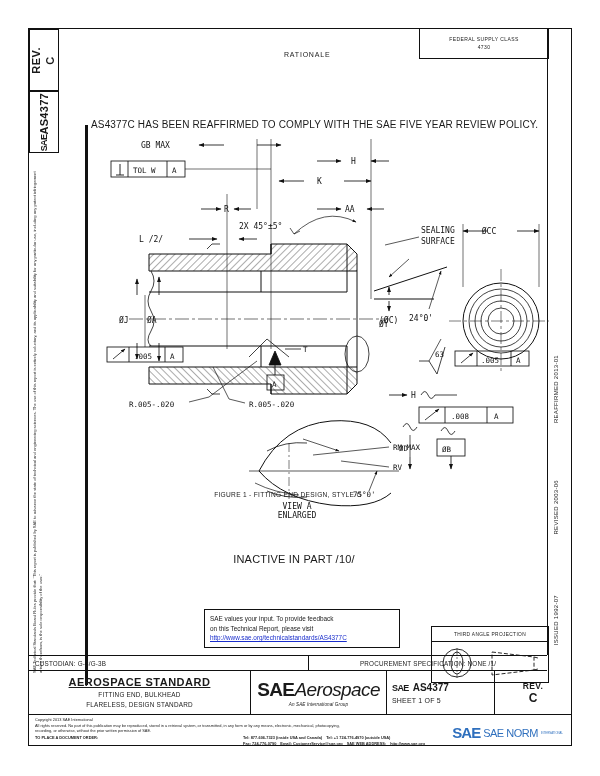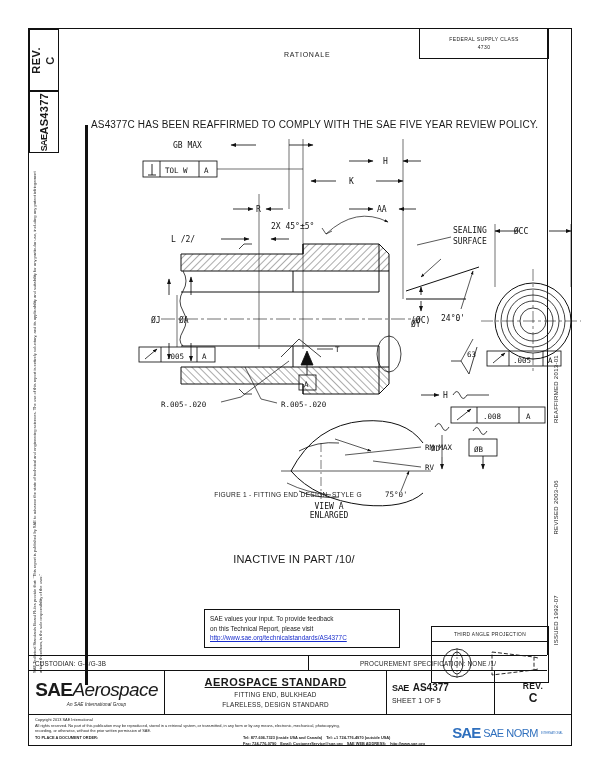--- a/index.html
+++ b/index.html
@@ -38,21 +38,21 @@
   #fsc{position:absolute;left:390px;top:0;width:130px;height:30px;
        border-left:1.3px solid #111;border-right:1.3px solid #111;border-bottom:1.3px solid #111;
        box-sizing:border-box;display:flex;flex-direction:column;align-items:center;
        justify-content:center;font-size:5px;line-height:1.5;letter-spacing:.4px;text-align:center;}
 
   
   #rationale-title{position:absolute;left:255px;top:22px;font-size:7px;letter-spacing:.8px;}
   #rationale-body{position:absolute;left:62px;top:43px;font-size:10px;letter-spacing:.15px;margin-top:47px;}
 
   
-  #dwg{position:absolute;left:60px;top:70px;width:460px;height:420px;padding-left:32px;}
+  #dwg{position:absolute;left:60px;top:70px;width:460px;height:420px;}
   #dwg svg{display:block;}
 
   
   #fig-cap{position:absolute;left:0;right:24px;top:462px;text-align:center;font-size:6.6px;letter-spacing:.3px;}
   #inactive{position:absolute;left:12px;right:24px;top:524px;text-align:center;font-size:11px;letter-spacing:.2px;}
 
   
   #feedback{position:absolute;left:175px;top:580px;width:196px;
             border:1.2px solid #111;box-sizing:border-box;padding:4px 5px;
             font-size:6.4px;line-height:1.5;background:#fff;}
@@ -409,33 +409,33 @@
       </svg>
     </div>
   </div>
 
   <div id="cust-row">
     <div id="cust-cell">CUSTODIAN: G-3/G-3B</div>
     <div id="proc-cell">PROCUREMENT SPECIFICATION: NONE /1/</div>
   </div>
 
   <div id="title-block">
-    <div class="tb-cell" id="tb-logo">
-      <div id="logo-main">
-        <span id="logo-sae">SAE</span><span id="logo-aero">Aerospace</span>
-      </div>
-      <div id="logo-sub">An SAE International Group</div>
-    </div>
-
     <div class="tb-cell" id="tb-mid">
       <div id="tb-as-title">AEROSPACE STANDARD</div>
       <div id="tb-sub">
         <div>FITTING END, BULKHEAD</div>
         <div>FLARELESS, DESIGN STANDARD</div>
       </div>
+    </div>
+
+    <div class="tb-cell" id="tb-logo">
+      <div id="logo-main">
+        <span id="logo-sae">SAE</span><span id="logo-aero">Aerospace</span>
+      </div>
+      <div id="logo-sub">An SAE International Group</div>
     </div>
 
     <div class="tb-cell" id="tb-num">
       <div id="tb-num-top">
         <span id="tb-num-sae">SAE</span>
         <span>AS4377</span>
       </div>
       <div id="tb-sheet">SHEET 1 OF 5</div>
     </div>
 

